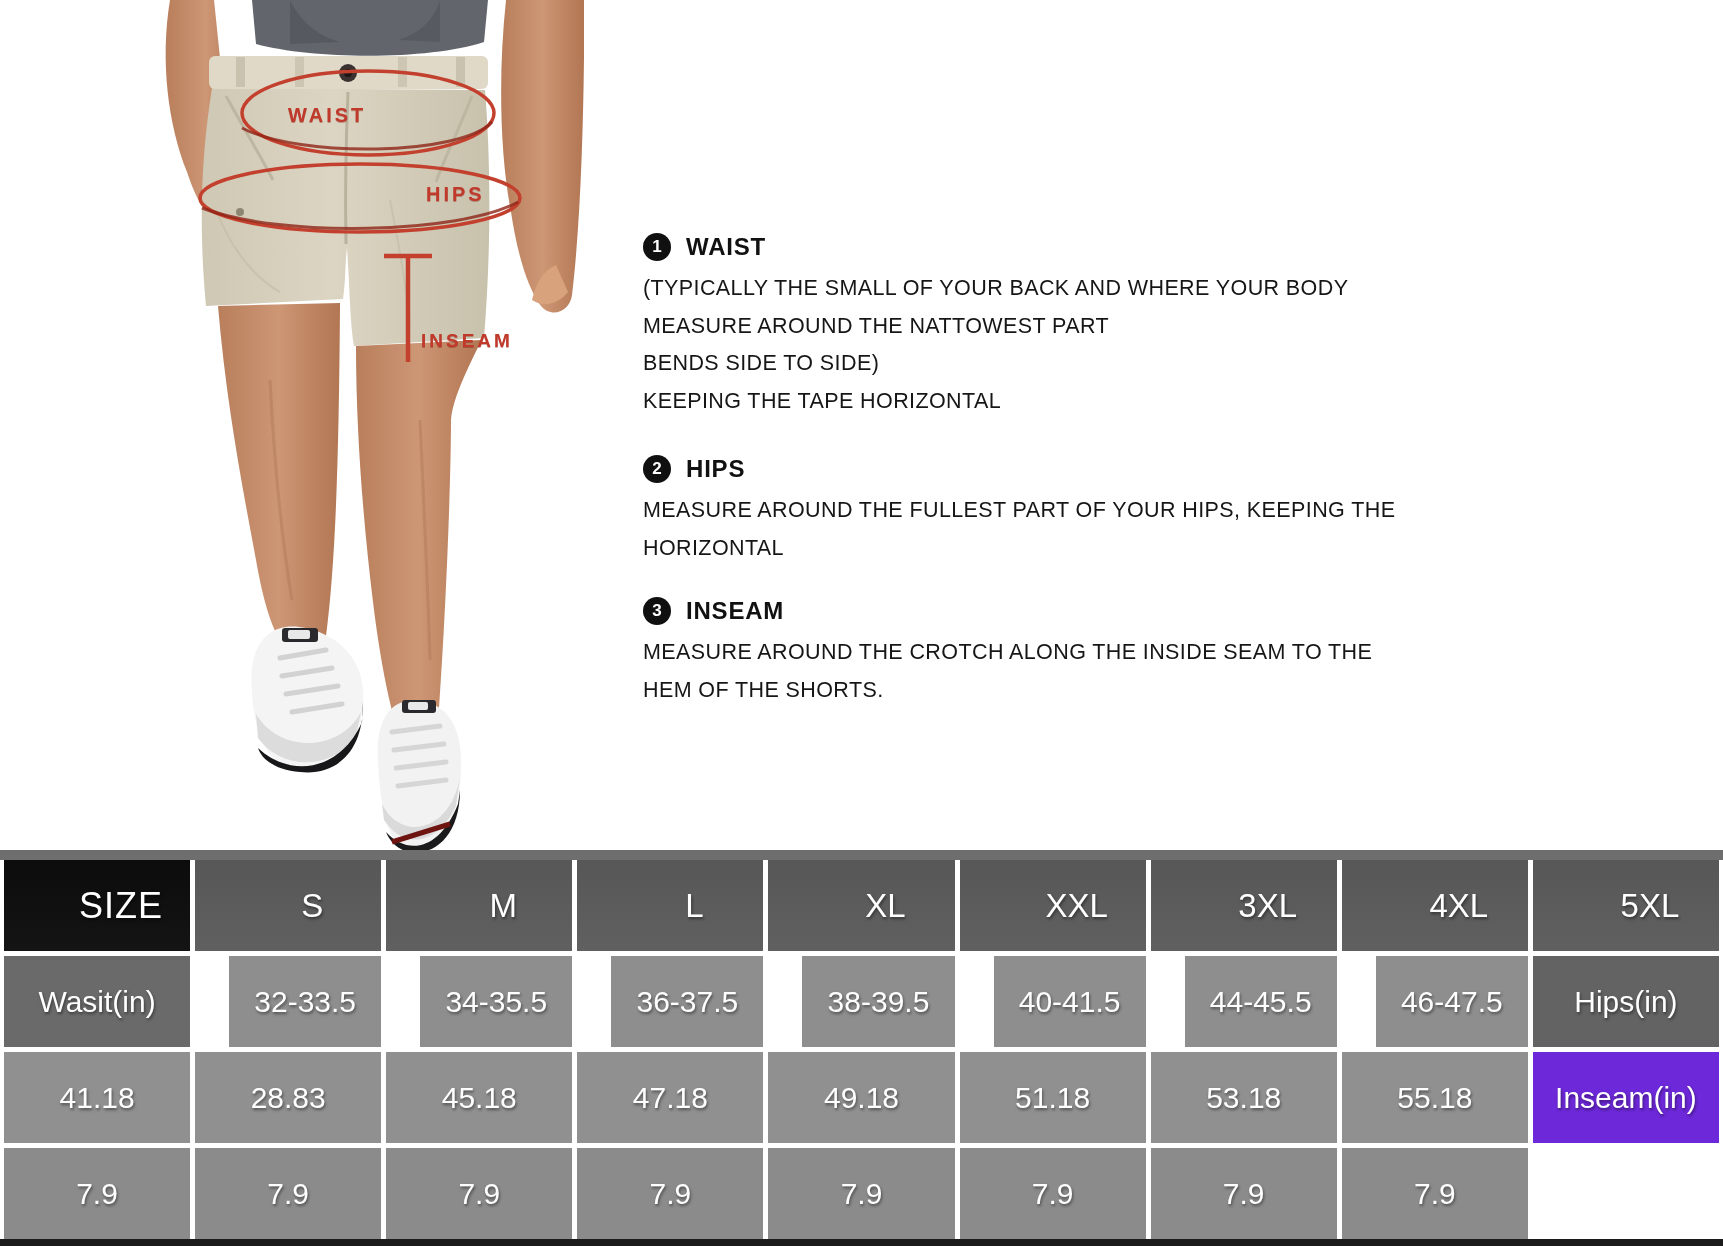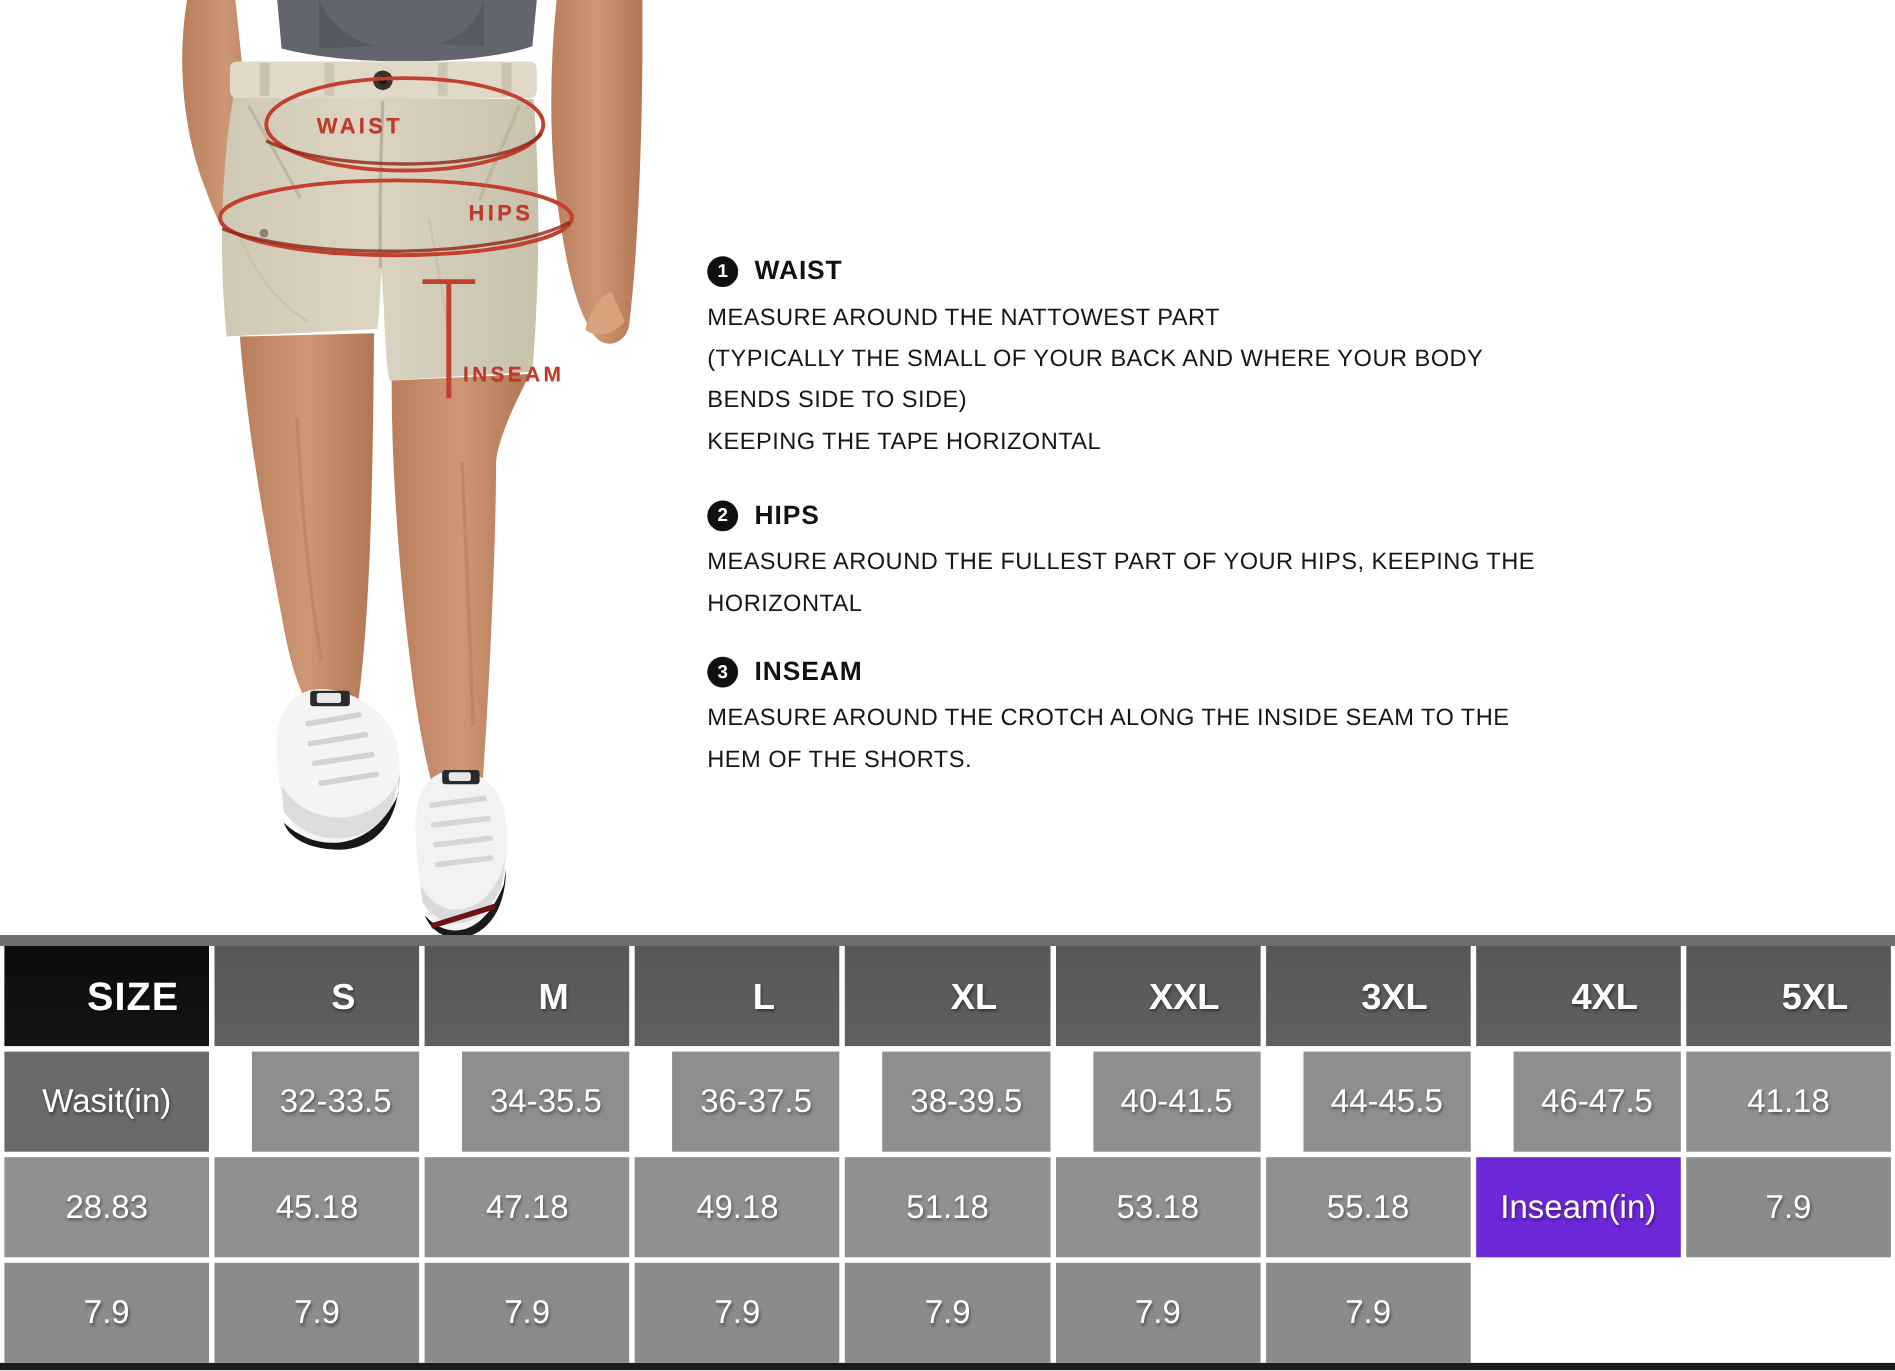--- a/index.html
+++ b/index.html
@@ -28,21 +28,21 @@
   .bline{font-size:21.5px;line-height:37.5px;color:#161616;letter-spacing:.4px;white-space:nowrap;}
 
   
   .size-table{position:absolute;left:0;top:850px;width:1723px;height:396px;background:#ffffff;}
   .table-topstrip{height:10px;background:#6e6e6e;}
   .table-grid{display:grid;grid-template-columns:repeat(9,1fr);grid-auto-rows:91px;
               gap:5px;padding:0 4px;background:#ffffff;}
   .table-bottomstrip{height:7px;background:#1b1b1b;}
   .cell{display:flex;align-items:center;justify-content:center;color:#ffffff;
         text-shadow:1px 2px 3px rgba(0,0,0,.45);}
-  .th{background:linear-gradient(#575757,#606060);font-weight:700;font-size:33px;padding-left:48px;}
+  .th{background:linear-gradient(#575757,#606060);font-weight:400;font-size:33px;padding-left:48px;}
   .size-cell{background:linear-gradient(#0c0c0c,#141414);font-size:36px;letter-spacing:1px;}
   .rowlabel{font-size:30px;font-weight:400;}
   .r0{background:#6a6a6a;} .r1{background:#636363;} .r2{background:#6d28d9;}
   .val{font-size:30px;font-weight:400;}
   .v0{background:#8e8e8e;margin-left:34px;} .v1{background:#909090;} .v2{background:#8b8b8b;}
 </style>
 </head>
 <body>
 
 <div class="canvas">
@@ -140,22 +140,22 @@
   </div>
 
   <div class="instructions">
 
     <div class="sec sec1">
       <div class="sec-title">
         <span class="num">1</span>
         <span class="ttl">WAIST</span>
       </div>
       <div class="sec-body">
+        <div class="bline">(TYPICALLY THE SMALL OF YOUR BACK AND WHERE YOUR BODY</div>
         <div class="bline">MEASURE AROUND THE NATTOWEST PART</div>
-        <div class="bline">(TYPICALLY THE SMALL OF YOUR BACK AND WHERE YOUR BODY</div>
         <div class="bline">BENDS SIDE TO SIDE)</div>
         <div class="bline">KEEPING THE TAPE HORIZONTAL</div>
       </div>
     </div>
 
     <div class="sec sec2">
       <div class="sec-title">
         <span class="num">2</span>
         <span class="ttl">HIPS</span>
       </div>
@@ -190,20 +190,21 @@
         <div class="cell th">4XL</div>
         <div class="cell th">5XL</div>
         <div class="cell rowlabel r0">Wasit(in)</div>
         <div class="cell val v0">32-33.5</div>
         <div class="cell val v0">34-35.5</div>
         <div class="cell val v0">36-37.5</div>
         <div class="cell val v0">38-39.5</div>
         <div class="cell val v0">40-41.5</div>
         <div class="cell val v0">44-45.5</div>
         <div class="cell val v0">46-47.5</div>
+        <div class="cell rowlabel r1">Hips(in)</div>
         <div class="cell val v1">41.18</div>
         <div class="cell val v1">28.83</div>
         <div class="cell val v1">45.18</div>
         <div class="cell val v1">47.18</div>
         <div class="cell val v1">49.18</div>
         <div class="cell val v1">51.18</div>
         <div class="cell val v1">53.18</div>
         <div class="cell val v1">55.18</div>
         <div class="cell rowlabel r2">Inseam(in)</div>
         <div class="cell val v2">7.9</div>

